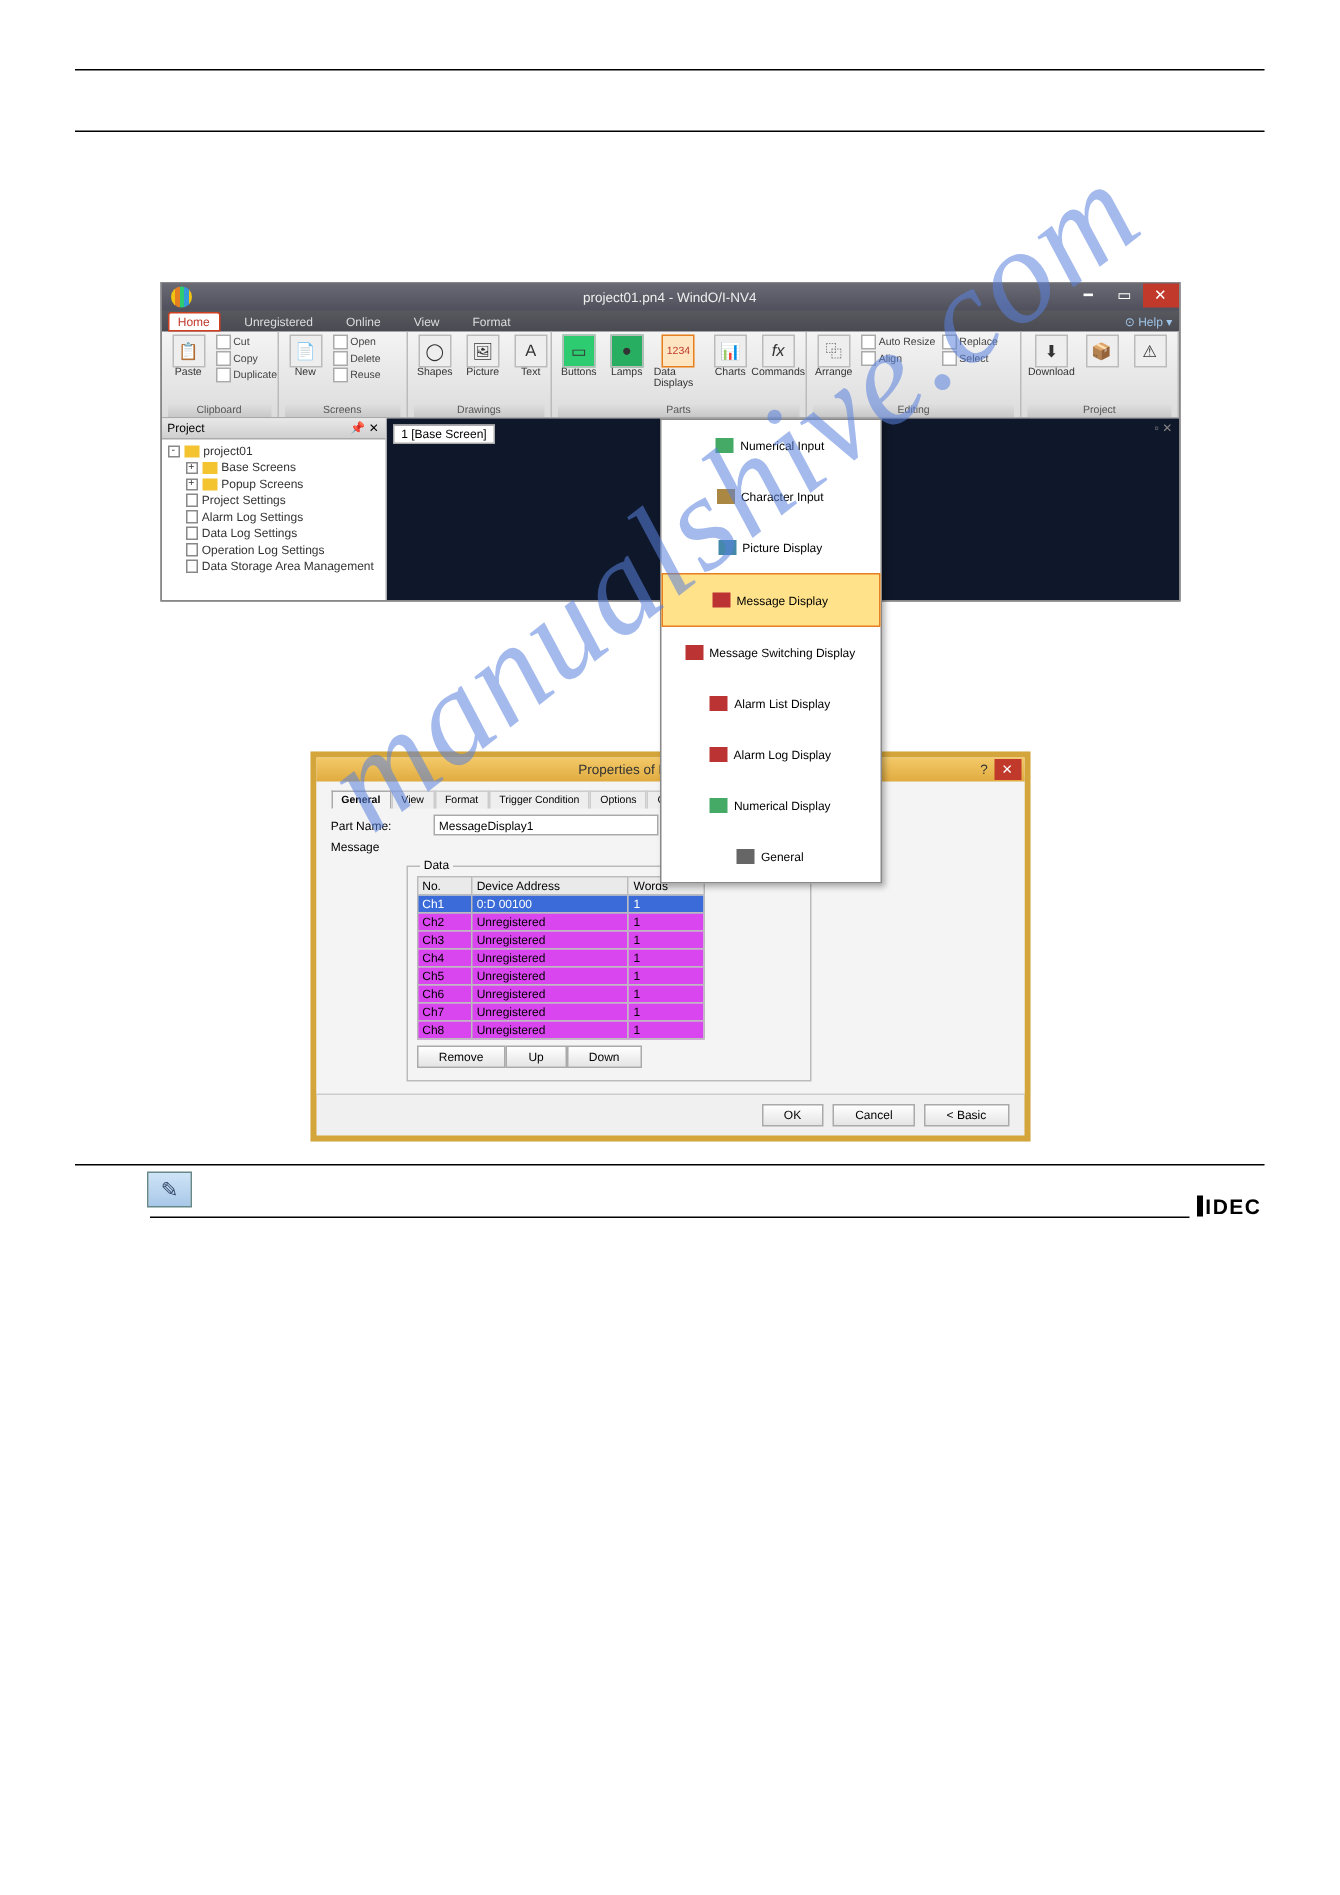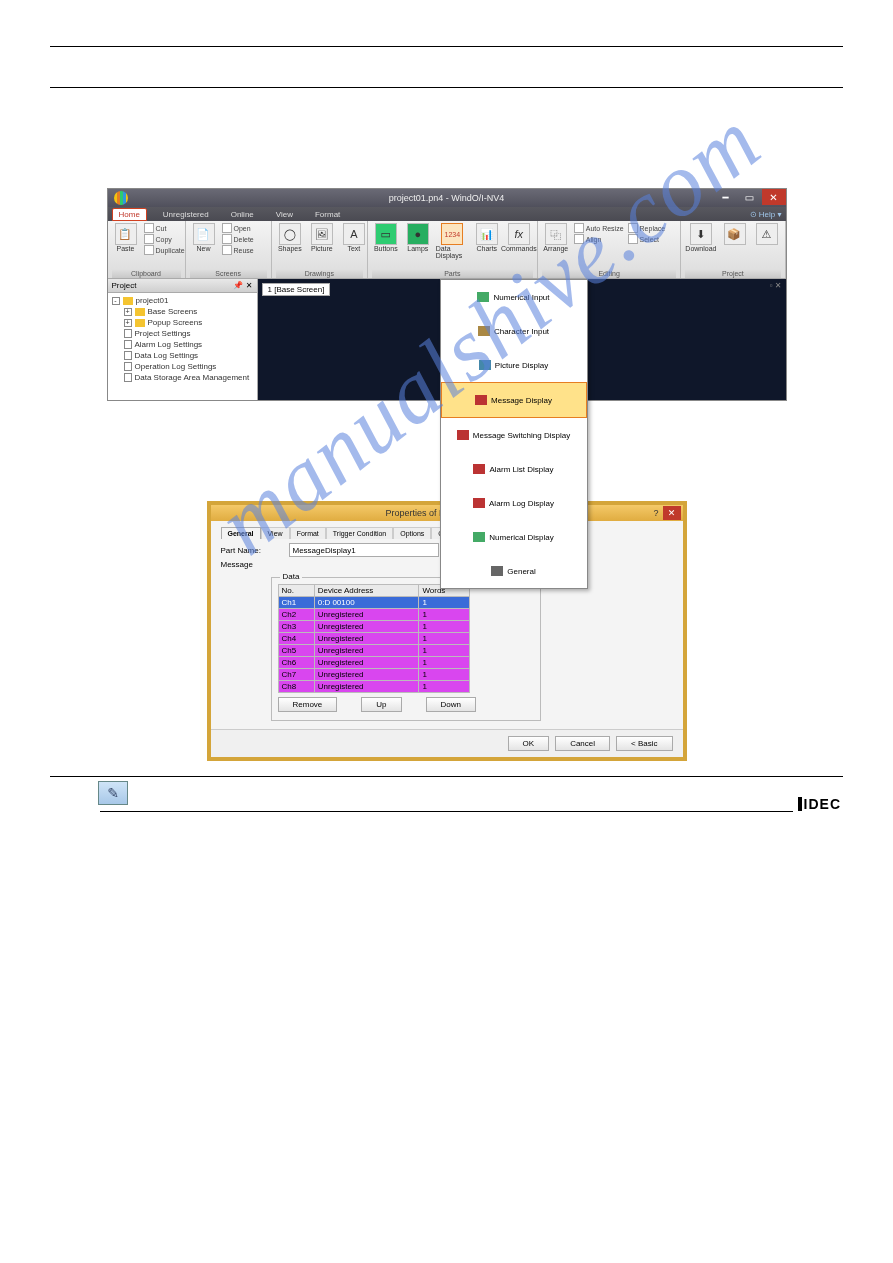--- a/index.html
+++ b/index.html
@@ -69,21 +69,21 @@
   .formrow label { width:60px; font-size:8px; }
   .txtinput { border:1px solid #aaa; background:#fff; height:14px; padding:0 3px; font-size:8px; width:150px; }
   .chk { width:10px; height:10px; border:1px solid #888; background:#fff; display:inline-block; }
   .msgbox { border:1px solid #aaa; background:#fff; width:220px; height:60px; padding:3px; font-family:monospace; font-size:9px; }
   .fieldset { border:1px solid #bbb; margin:8px 0 2px 50px; width:270px; padding:4px 6px 8px; position:relative; }
   .fieldset .legend { position:absolute; top:-6px; left:8px; background:#f4f4f4; padding:0 3px; font-size:8px; }
   table.data { border-collapse:collapse; width:192px; margin:2px 0 0 0; font-size:8px; }
   table.data th, table.data td { border:1px solid #bbb; padding:1px 3px; text-align:left; background:#d946ef; }
   table.data th { background:#eaeaea; font-weight:normal; }
   table.data tr.sel td { background:#3a6bd8; color:#fff; }
-  .btnrow { display:flex; gap:24px; margin:4px 0 0 0; }
+  .btnrow { display:flex; gap:0; margin:4px 0 0 0; }
   .btn { border:1px solid #aaa; background:linear-gradient(#fff,#e4e4e4); padding:2px 14px; font-size:8px; }
   .bottombtns { display:flex; justify-content:flex-end; gap:6px; padding:6px 10px; border-top:1px solid #ccc; }
   
   .noteicon { width:30px; height:24px; margin:20px 0 6px 48px; background:linear-gradient(#cfe4f7,#a8c8e8); border:1px solid #688; display:flex; align-items:center; justify-content:center; font-size:14px; color:#346; }
   .noteline { height:1px; background:#000; margin:0 50px; }
   
   .footer { position:absolute; bottom:40px; right:52px; font-size:14px; font-weight:bold; font-family:Arial,sans-serif; letter-spacing:1px; display:flex; align-items:center; gap:1px;margin-top:14px; }
   .footer .ibar { width:4px; height:14px; background:#000; display:inline-block; margin-right:1px; }
   .footrule { position:absolute; bottom:75px; left:50px; right:50px; height:1px; background:#000; }
 </style>

